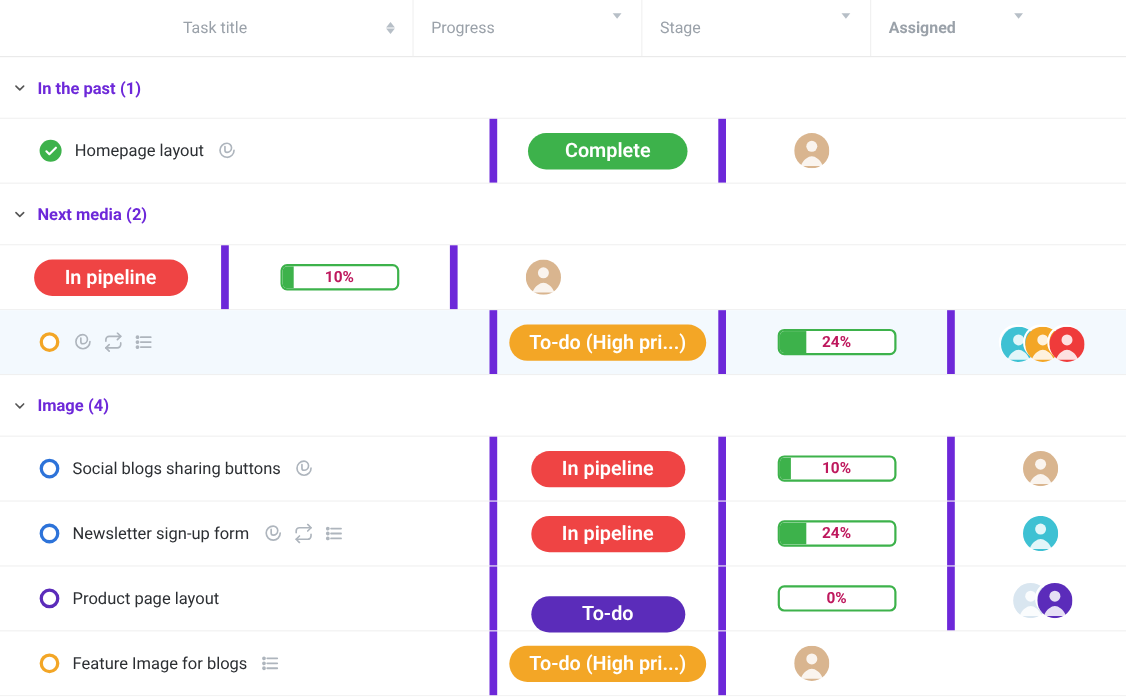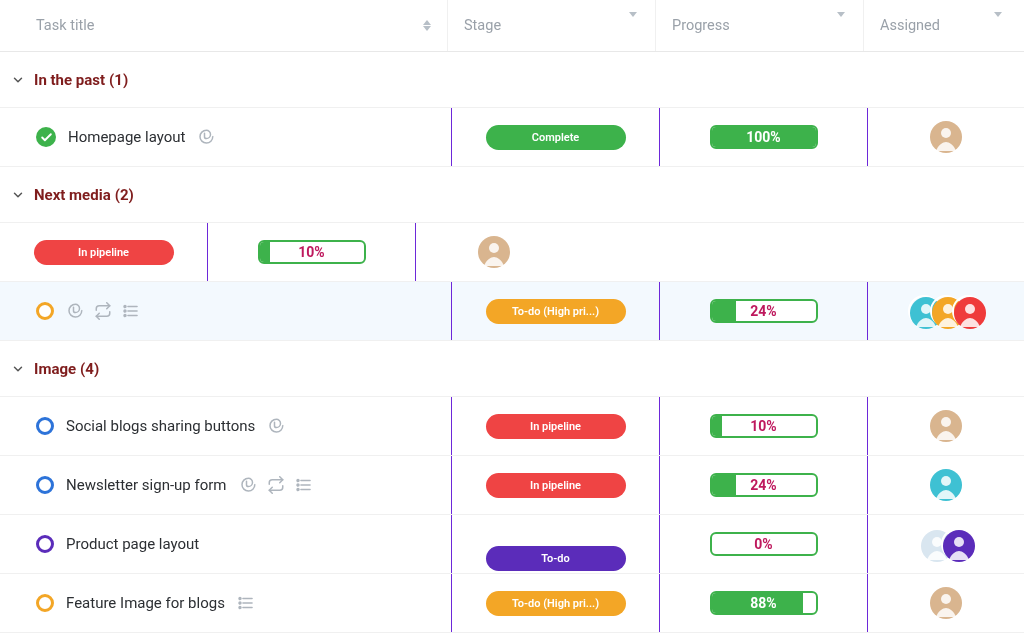--- a/index.html
+++ b/index.html
@@ -9,24 +9,24 @@
     width: 1024px;
     font-size: 15px;
     color: #333;
   }
   .table { width: 1024px; }
   .header-row {
     display: flex;
     height: 52px;
     border-bottom: 1px solid #e8e8e8;
   }
-  .col-title { width: 448px; padding-left: 36px; }
+  .col-title { width: 376px; padding-left: 36px; justify-content: center; }
   .col-stage { width: 208px; }
   .col-progress { width: 208px; }
-  .col-assigned { width: 156px; }
+  .col-assigned { width: 156px; font-weight: bold; }
   .header-cell {
     display: flex;
     align-items: center;
     padding: 0 20px 0 16px;
     color: #9aa1a9;
     font-size: 14.5px;
     border-right: 1px solid #f0f0f0;
     position: relative;
   }
   .header-cell:last-child { border-right: none; }
@@ -50,39 +50,39 @@
   }
   .triangle-up { border-bottom: 5px solid #b7bfc7; }
   .triangle-down { border-top: 5px solid #b7bfc7; }
 
   .group-row {
     display: flex;
     align-items: center;
     height: 56px;
     padding-left: 8px;
     font-weight: 700;
-    color: #7f1d1d;
+    color: #6d28d9;
     border-bottom: 1px solid #f0f0f0;
     text-align: center;
   }
   .group-row .chev { width: 20px; display:flex; align-items:center; justify-content:center; color:#555; margin-right:6px;}
   .group-label { display:flex; gap:4px; }
   .group-count { font-weight: 700; }
 
   .task-row {
     display: flex;
     height: 59px;
     border-bottom: 1px solid #f0f0f0;
     align-items: stretch;
   }
   .task-row.sel { background: #f3f9fe; }
   .cell {
     display: flex;
     align-items: center;
-    border-right: 1px solid #6d28d9;
+    border-right: 7px solid #6d28d9;
   }
   .cell:last-child { border-right: none; }
   .cell-title {
     width: 452px;
     padding-left: 36px;
     gap: 12px;
   }
   .cell-stage {
     width: 208px;
     justify-content: center;
@@ -112,21 +112,21 @@
   }
   .task-title { font-size: 15px; color: #2c2f33; }
   .task-icons { display:flex; gap:10px; color:#aeb5bd; }
   .task-icons svg { display:block; }
 
   .stage-pill {
     padding: 6px 18px;
     border-radius: 18px;
     color: #fff;
     font-weight: 600;
-    font-size: 11px;
+    font-size: 18px;
     min-width: 140px;
     text-align: center;
     white-space: nowrap;
   }
   .stage-complete { background: #3db24b; padding-left:34px; padding-right:34px; }
   .stage-pipeline { background: #ef4444; }
   .stage-todo-high { background: #f3a626; }
   .stage-todo { background: #5b2cba; padding-left:40px; padding-right:40px;margin-top:28px; }
 
   .progress-wrap {
@@ -167,26 +167,26 @@
 
 <div class="table">
   <div class="header-row">
     <div class="header-cell col-title">
       <span>Task title</span>
       <span class="sort">
         <span class="triangle-up"></span>
         <span class="triangle-down"></span>
       </span>
     </div>
+    <div class="header-cell col-progress">
+      <span>Progress</span>
+      <span class="dropdown"><span class="triangle-down"></span></span>
+    </div>
     <div class="header-cell col-stage">
       <span>Stage</span>
-      <span class="dropdown"><span class="triangle-down"></span></span>
-    </div>
-    <div class="header-cell col-progress">
-      <span>Progress</span>
       <span class="dropdown"><span class="triangle-down"></span></span>
     </div>
     <div class="header-cell col-assigned">
       <span>Assigned</span>
       <span class="dropdown"><span class="triangle-down"></span></span>
     </div>
   </div>
   <div id="body">
       <div class="group-row">
         <span class="chev">
@@ -210,26 +210,20 @@
           <span class="task-icons">
             <span>
               <svg width="18" height="18" viewBox="0 0 24 24" fill="none" stroke="currentColor" stroke-width="2" stroke-linecap="round" stroke-linejoin="round">
                 <path d="M21 11.5a8.38 8.38 0 0 1-8.5 8.5 8.5 8.5 0 1 1 0-17 5.5 5.5 0 0 1 5.5 5.5c0 3-2.5 5.5-5.5 5.5a2.5 2.5 0 0 1-2.5-2.5V7"></path>
               </svg>
             </span>
           </span>
         </div>
         <div class="cell cell-stage">
           <span class="stage-pill stage-complete"><span>Complete</span></span>
-        </div>
-        <div class="cell cell-progress">
-          <div class="progress-wrap">
-            <div class="progress-fill" style="width:100%"></div>
-            <div class="progress-label light">100%</div>
-          </div>
         </div>
         <div class="cell cell-assigned">
           <span class="avatar"><svg width="32" height="32" viewBox="0 0 32 32">
               <circle cx="16" cy="16" r="16" fill="#d9b58f"></circle>
               <circle cx="16" cy="12" r="5" fill="rgba(255,255,255,0.85)"></circle>
               <path d="M6 30c2-6 7-9 10-9s8 3 10 9z" fill="rgba(255,255,255,0.85)"></path>
             </svg></span>
         </div>
       </div>
       <div class="group-row">
@@ -449,26 +443,20 @@
                 <circle cx="4" cy="6" r="1.2" fill="currentColor"></circle>
                 <circle cx="4" cy="12" r="1.2" fill="currentColor"></circle>
                 <circle cx="4" cy="18" r="1.2" fill="currentColor"></circle>
               </svg>
             </span>
           </span>
         </div>
         <div class="cell cell-stage">
           <span class="stage-pill stage-todo-high"><span>To-do (High pri...)</span></span>
         </div>
-        <div class="cell cell-progress">
-          <div class="progress-wrap">
-            <div class="progress-fill" style="width:88%"></div>
-            <div class="progress-label light">88%</div>
-          </div>
-        </div>
         <div class="cell cell-assigned">
           <span class="avatar"><svg width="32" height="32" viewBox="0 0 32 32">
               <circle cx="16" cy="16" r="16" fill="#d9b58f"></circle>
               <circle cx="16" cy="12" r="5" fill="rgba(255,255,255,0.85)"></circle>
               <path d="M6 30c2-6 7-9 10-9s8 3 10 9z" fill="rgba(255,255,255,0.85)"></path>
             </svg></span>
         </div>
       </div>
     </div>
 </div>

